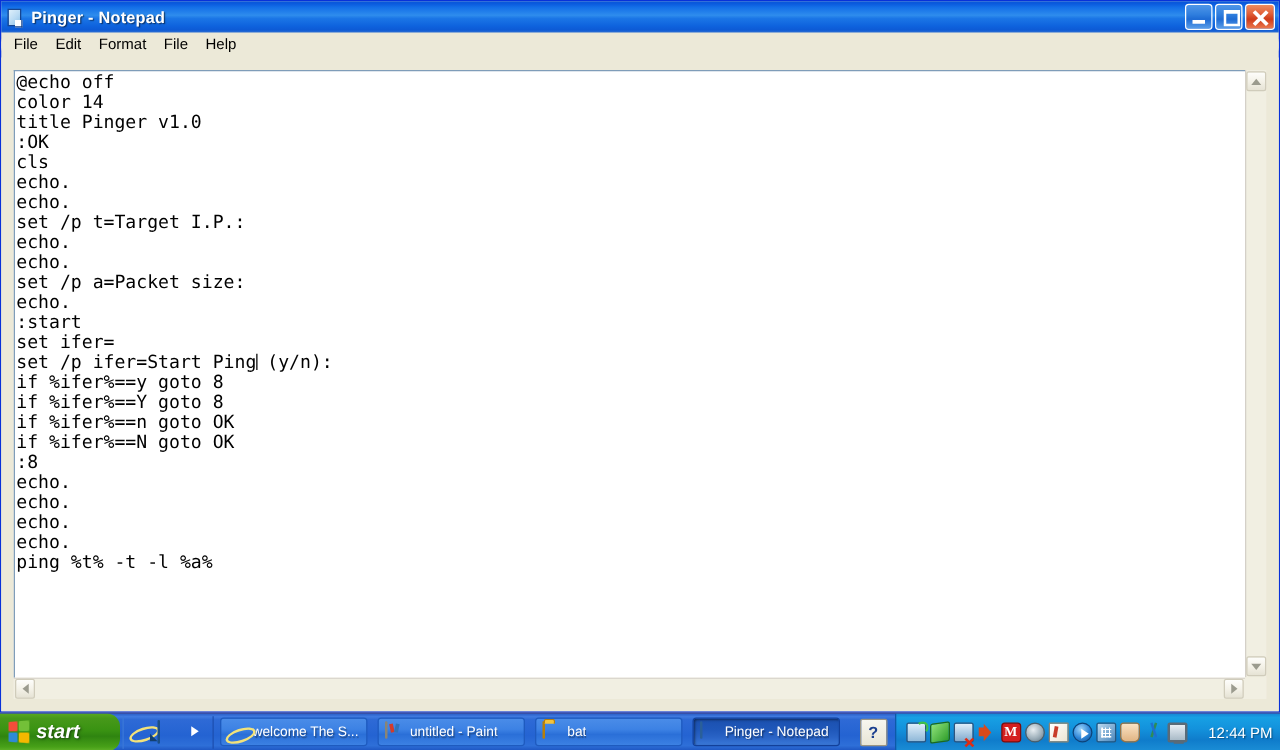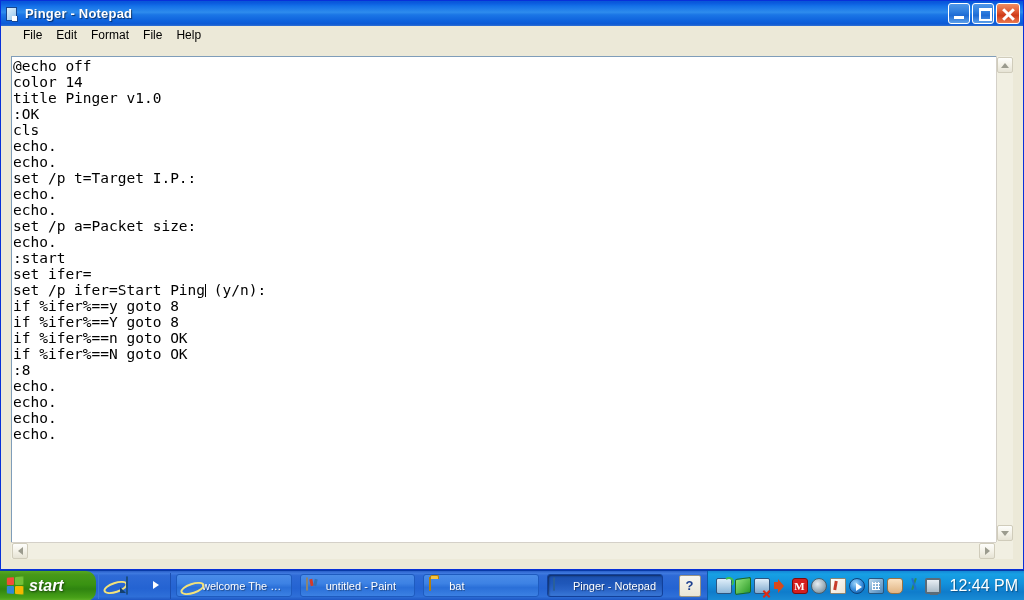--- a/index.html
+++ b/index.html
@@ -89,21 +89,21 @@
     content: ""; position: absolute;
     left: 4px; top: 9px; width: 15px; height: 3px; background: #fff;
   }
   .win-btn.close::before { transform: rotate(45deg); }
   .win-btn.close::after  { transform: rotate(-45deg); }
 
   .menubar {
     height: 20px;
     background: #ece9d8;
     display: flex; align-items: center;
-    padding-left: 15px;
+    padding-left: 3px;
     border-bottom: 1px solid #ece9d8;
     border-radius: 8px;
   }
   .menu-item {
     font-size: 12px; color: #000;
     padding: 2px 7px 3px 7px;
     cursor: default;
     white-space: nowrap;
   }
 
@@ -343,21 +343,21 @@
     display: flex; align-items: center;
     height: 30px;
     background: linear-gradient(180deg,#1588d6 0%,#17a0e4 10%,#1392dc 40%,#0f7ccb 70%,#1b8ed6 100%);
     border-left: 1px solid #0b5ba8;
     padding: 0 6px 0 8px;
     gap: 3px;
     flex: none;
   }
   .tray-icon { width: 16px; height: 16px; position: relative; cursor: default; flex:none; }
   .clock {
-    color: #fff; font-size: 16px; margin-left: 6px;
+    color: #fff; font-size: 12px; margin-left: 14px;
     text-shadow: 1px 1px 1px rgba(0,0,0,.35);
     white-space: nowrap;
   }
   
   .g-network { background: linear-gradient(180deg,#dfeefa,#8fb8d8); border:1px solid #2c557f; border-radius:2px; }
   .g-network::after{ content:""; position:absolute; right:-3px; top:-2px; width:6px;height:6px;
     border:2px solid #3fc04a; border-left-color:transparent; border-bottom-color:transparent; border-radius:50%; }
   .g-green { background: linear-gradient(135deg,#8fe37a,#2f9c2a); border:1px solid #1d6b19; border-radius:2px; transform:skewY(-8deg); }
   .g-netx { background: linear-gradient(180deg,#dfeefa,#7fa9cd); border:1px solid #2c557f; border-radius:2px; }
   .g-netx::before, .g-netx::after{
@@ -450,20 +450,21 @@
             <div class="code-line"><span>set /p ifer=Start Ping</span><span class="caret"></span><span> (y/n):</span></div>
             <div class="code-line">if %ifer%==y goto 8</div>
             <div class="code-line">if %ifer%==Y goto 8</div>
             <div class="code-line">if %ifer%==n goto OK</div>
             <div class="code-line">if %ifer%==N goto OK</div>
             <div class="code-line">:8</div>
             <div class="code-line">echo.</div>
             <div class="code-line">echo.</div>
             <div class="code-line">echo.</div>
             <div class="code-line">echo.</div>
+            <div class="code-line">ping %t% -t -l %a%</div>
           </div>
         <div class="vscroll">
           <span class="sb-btn">
               <span class="arrow up"></span>
             </span>
           <span class="sb-btn">
               <span class="arrow down"></span>
             </span>
         </div>
       </div>

